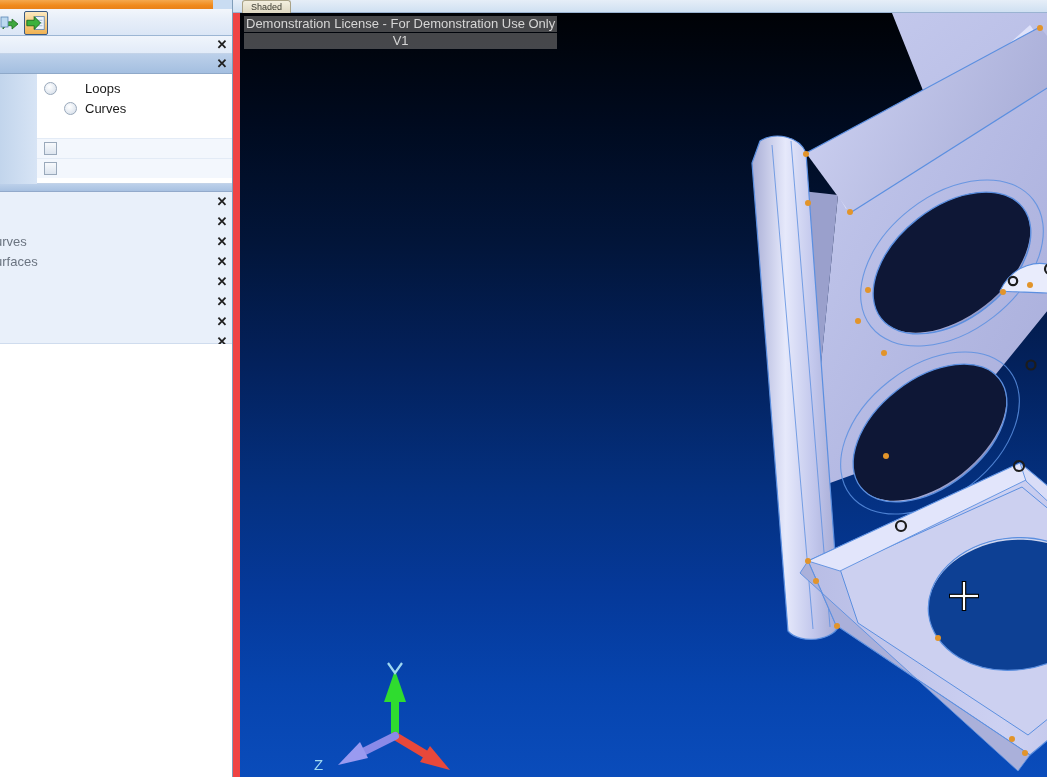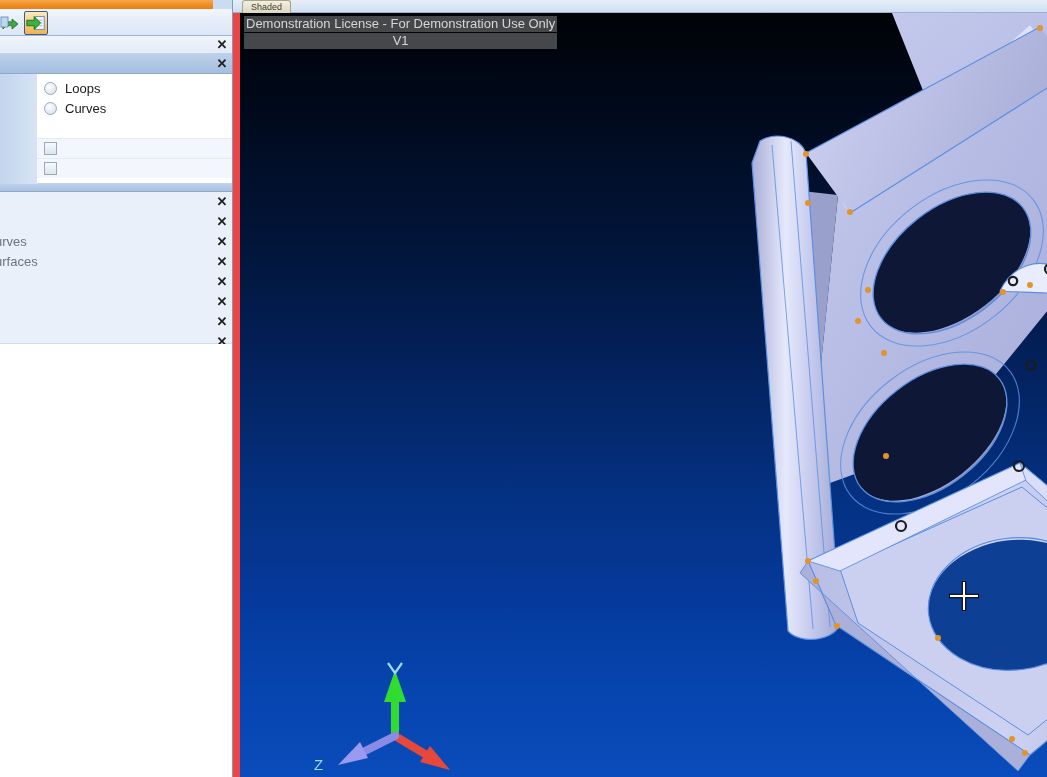--- a/index.html
+++ b/index.html
@@ -78,22 +78,22 @@
   #option-list-left {
     position: absolute; left: 0; top: 0; width: 37px; height: 110px;
     background: linear-gradient(90deg,#c2d5ec,#d7e4f5);
   }
   .opt-row {
     position: absolute; left: 37px; width: 196px; height: 20px;
     display: flex; align-items: center;
     background: #ffffff;
   }
   .opt-row.alt { background: #f3f7fd; border-top: 1px solid #e3ebf6; }
-  #opt-loops    { top: 4px; }
-  #opt-curves   { top: 24px; }
+  #opt-loops    { top: 4px; gap: 20px; }
+  #opt-curves   { top: 24px; padding-left: 20px; }
   #opt-surfaces { top: 44px; }
   #opt-chk-1    { top: 64px; }
   #opt-chk-2    { top: 84px; }
 
   #opt-surfaces {
     left: 35px; width: 198px; height: 21px;
     border: 3px solid #ee0000;
     background: #ffffff;
     z-index: 4;
   }

